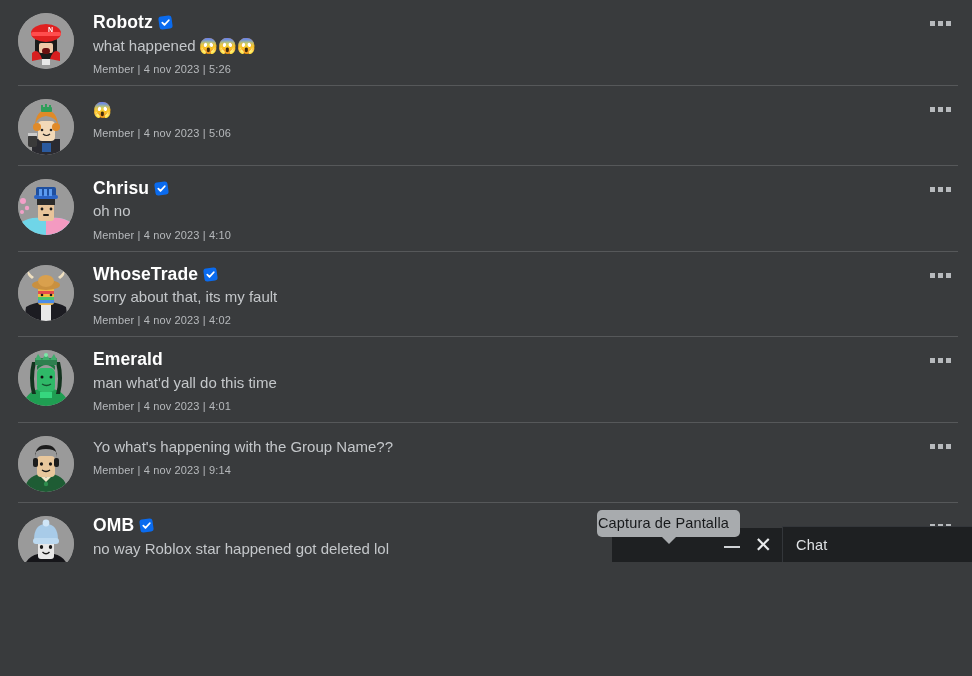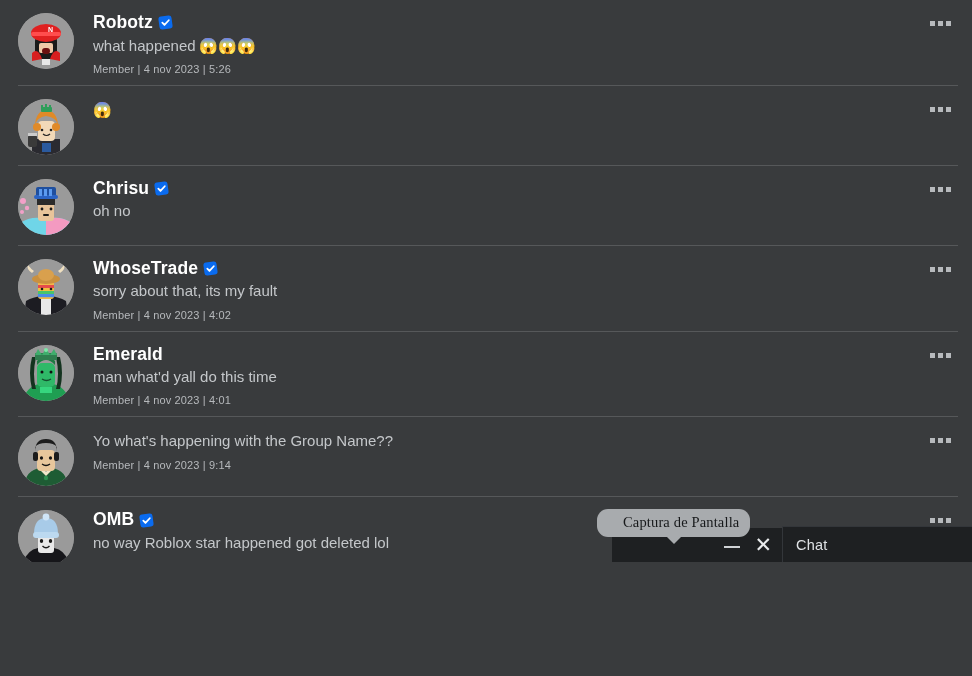--- a/index.html
+++ b/index.html
@@ -183,27 +183,26 @@
   }
 
   
   .tooltip {
     position: absolute;
     left: 597px;
     bottom: 25px;
     background: #a8abae;
     color: #17191b;
     font-size: 14.5px;
-    padding: 5px 11px 6px 26px;
-    border-radius: 11px;
+    padding: 5px 11px 6px 1px;
+    border-radius: 5px;
     white-space: nowrap;
     pointer-events: auto;
     z-index: 30;
     letter-spacing: 0.15px;
-    font-family: Liberation Serif, serif;
   }
   .tooltip::after {
     content: "";
     position: absolute;
     left: 50%;
     bottom: -7px;
     margin-left: -8px;
     width: 0;
     height: 0;
     border-left: 8px solid transparent;
@@ -273,20 +272,21 @@
             <circle cx="33" cy="31" r="1.3" fill="#222"></circle>
             <path d="M25 35 Q28.5 38 32 35" stroke="#222" stroke-width="1.2" fill="none"></path>
             <rect x="10" y="36" width="9" height="12" rx="2" fill="#3a3a3a"></rect>
             <rect x="10" y="34" width="9" height="3" fill="#cccccc"></rect>
             <rect x="24" y="44" width="9" height="9" fill="#2b5a9e"></rect>
           </svg>
         </div>
       </div>
       <div class="msg-body">
         <div class="msg-text">😱</div>
+        <div class="meta">Member | 4 nov 2023 | 5:06</div>
       </div>
       <div class="dots">
           <span></span>
           <span></span>
           <span></span>
         </div>
     </div>
 
     <div class="message">
       <div class="avatar-wrap">
@@ -315,20 +315,21 @@
         <div class="name-row">
           <span class="username">Chrisu</span>
           <span class="verified">
             <svg viewBox="0 0 16 16">
                 <rect x="1" y="1" width="14" height="14" rx="3" fill="#0a6bef" transform="rotate(-8 8 8)"></rect>
                 <path d="M4.6 8.2 L6.9 10.6 L11.5 5.6" stroke="#ffffff" stroke-width="1.9" fill="none" stroke-linecap="round" stroke-linejoin="round"></path>
               </svg>
           </span>
         </div>
         <div class="msg-text">oh no</div>
+        <div class="meta">Member | 4 nov 2023 | 4:10</div>
       </div>
       <div class="dots">
           <span></span>
           <span></span>
           <span></span>
         </div>
     </div>
 
     <div class="message">
       <div class="avatar-wrap">

